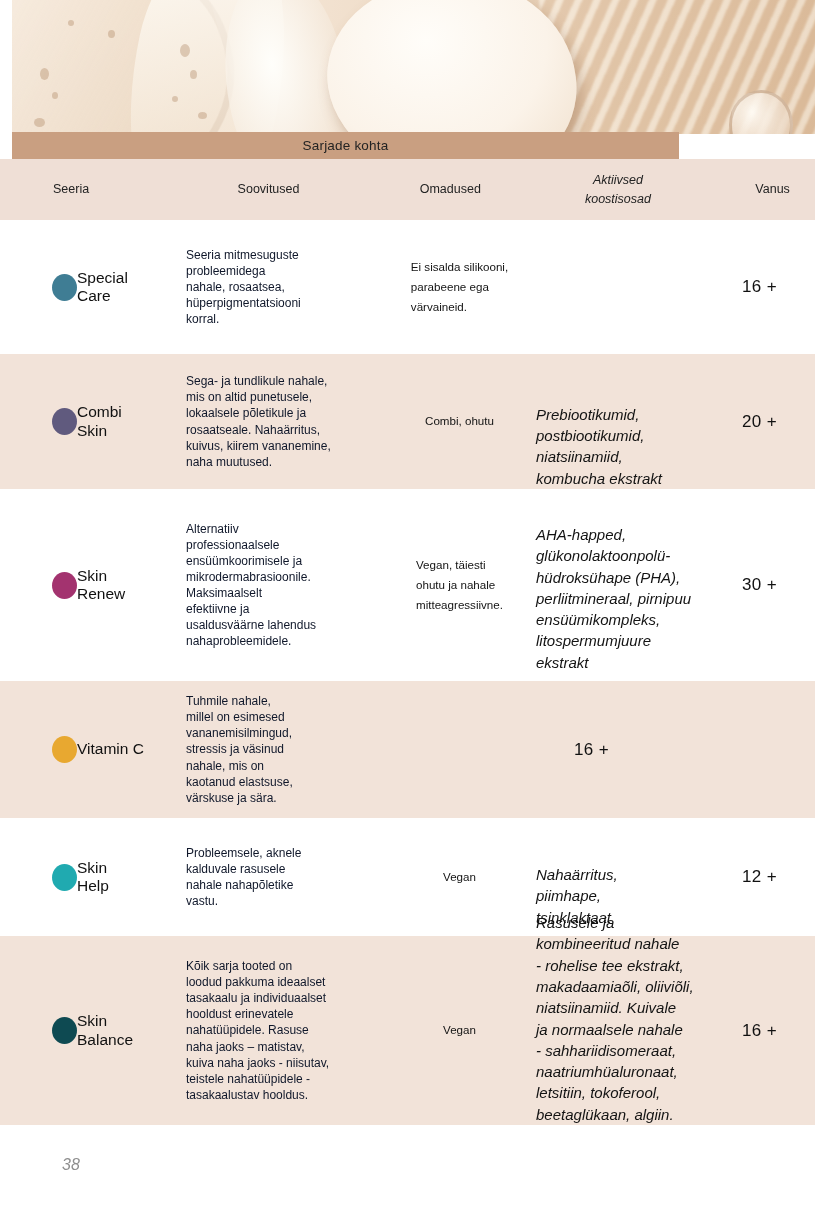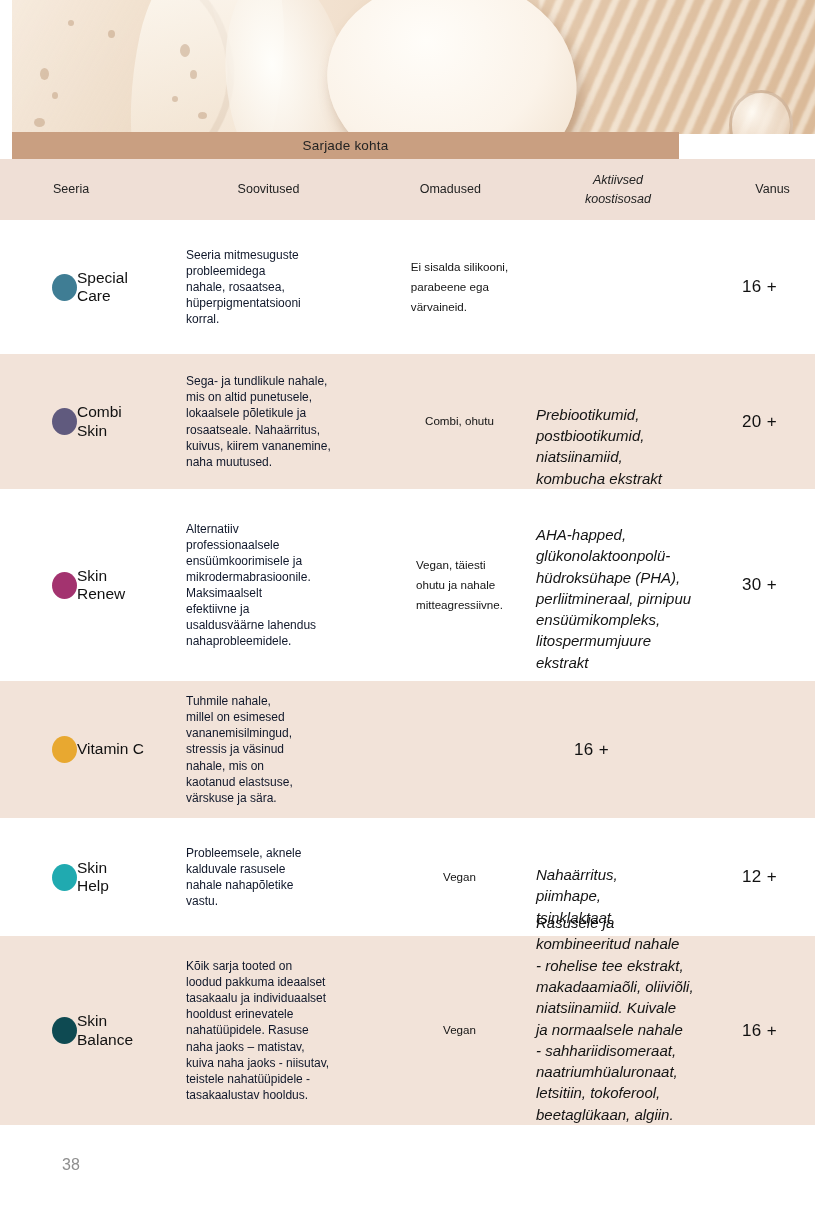--- a/index.html
+++ b/index.html
@@ -190,20 +190,21 @@
     letter-spacing: .4px;
   }
 
   
   .page-number {
     position: absolute;
     left: 62px;
     top: 1156px;
     font-size: 16px;
     color: #8e8e8e;
+    font-style: italic;
   }
 </style>
 </head>
 <body>
 
 <div class="banner">
   <div class="streaks"></div>
   <div class="gel-a"></div>
   <div class="gel-b"></div>
   <div class="gel-c"></div>

